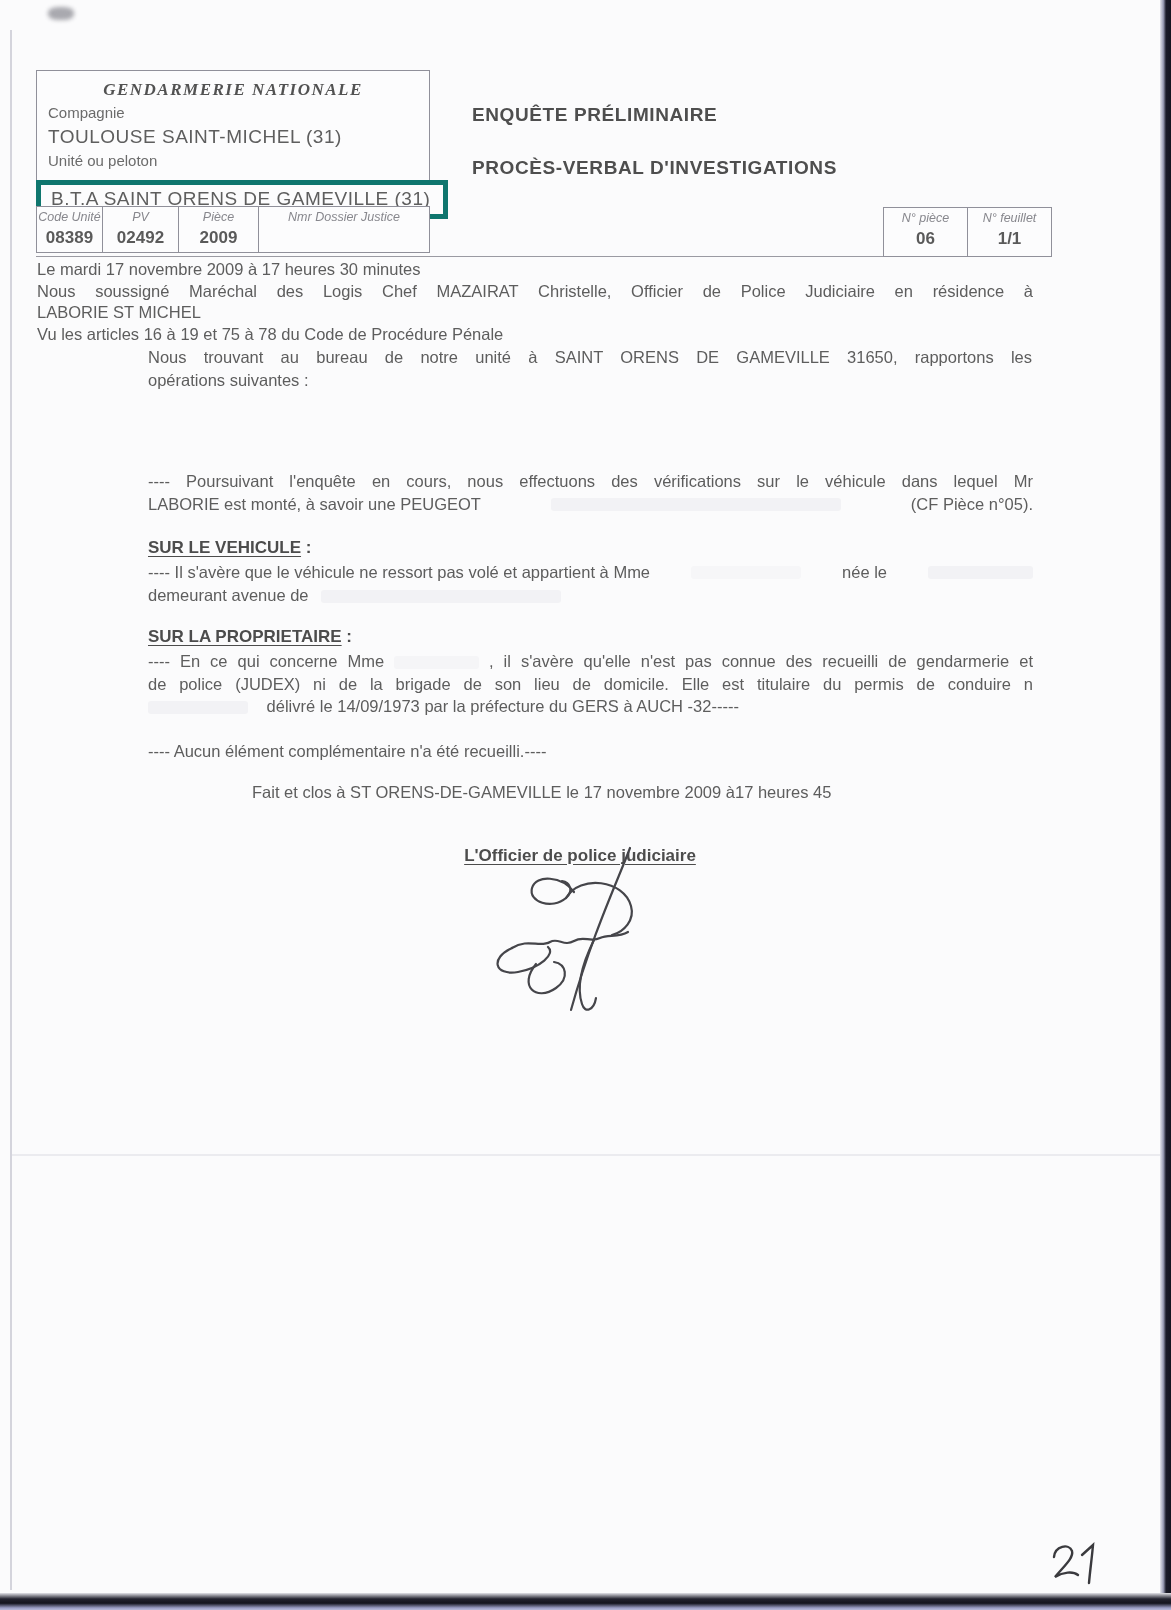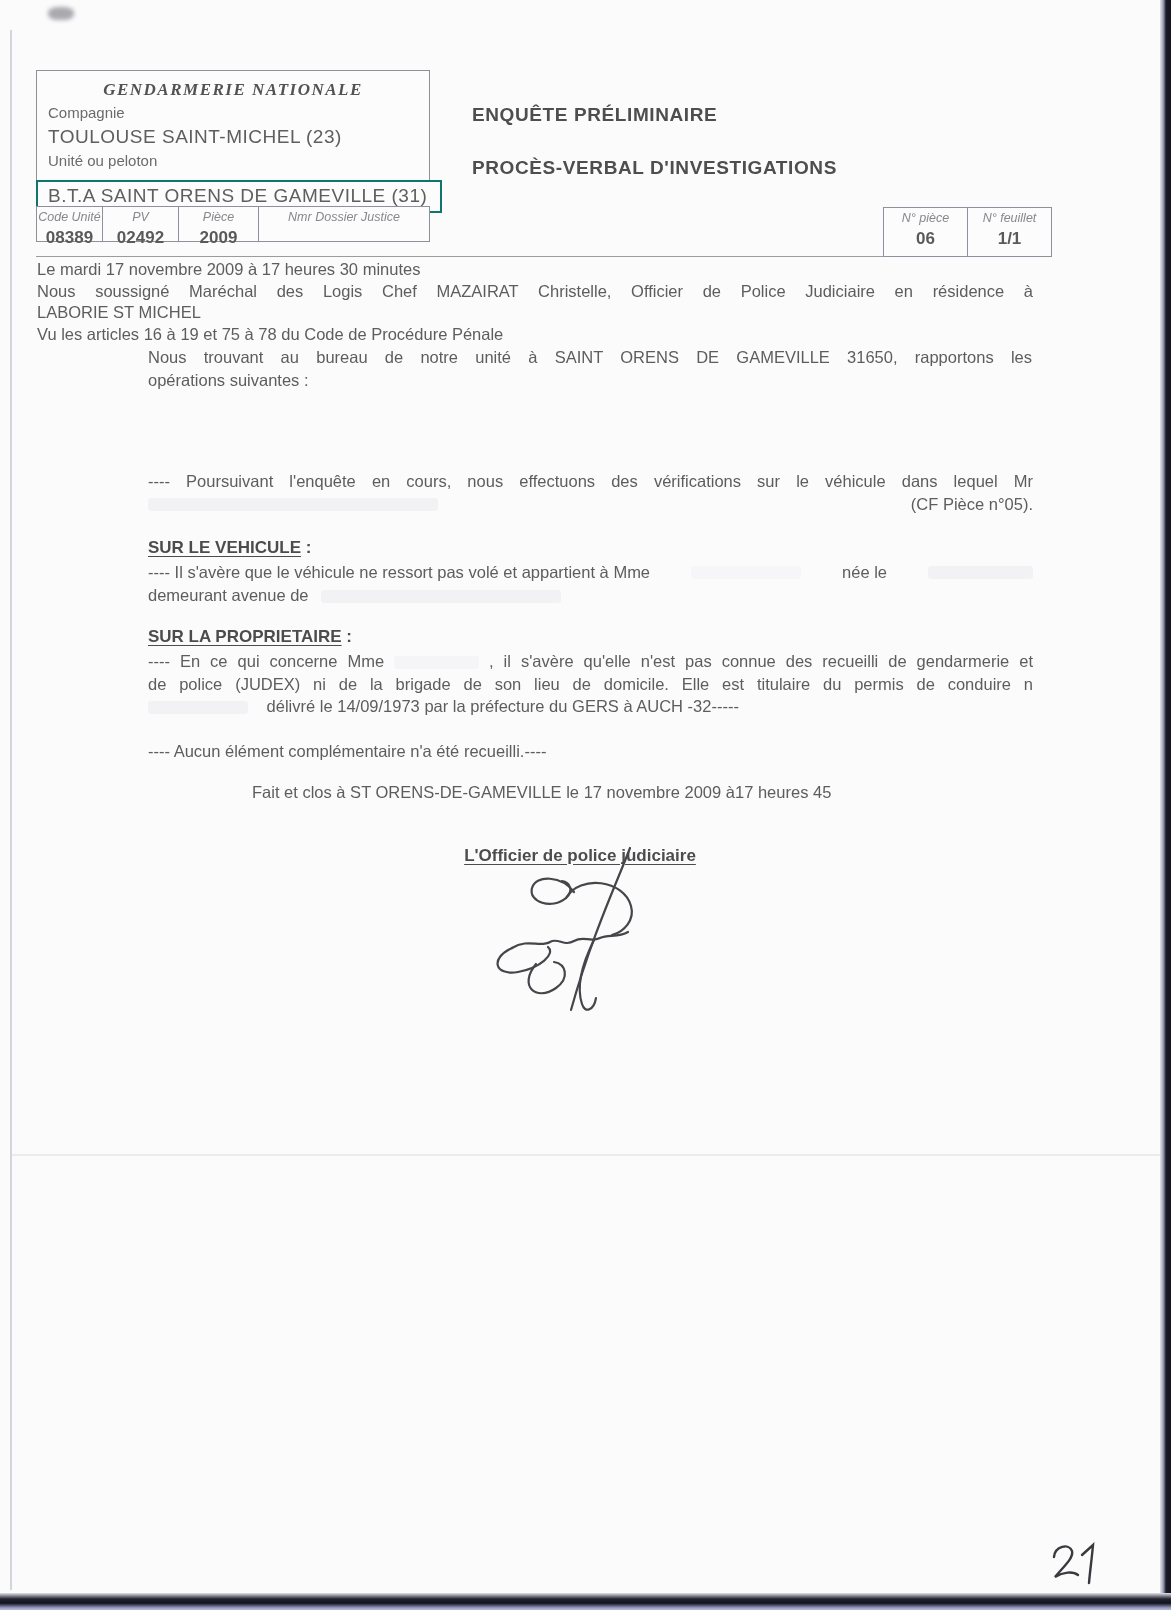--- a/index.html
+++ b/index.html
@@ -21,26 +21,26 @@
 
   
   .hdr-box{position:absolute;left:36px;top:70px;width:392px;height:110px;
     border:1px solid #90909a;border-bottom:none;background:#fcfcfd;}
   .org-title{margin-top:9px;text-align:center;
     font-family:"Liberation Serif", serif;font-style:italic;font-weight:bold;
     font-size:17px;letter-spacing:1.5px;color:#525252;}
   .hdr-small{margin:4px 0 0 11px;font-size:15px;color:#6b6b6b;}
   .hdr-big{margin:5px 0 0 11px;font-size:19px;letter-spacing:.5px;color:#5e5e5e;}
   .hdr-bta{position:absolute;left:36px;top:180px;width:392px;height:26px;
-    border:2px solid #0f766e;background:#fcfcfd;
+    border:5px solid #0f766e;background:#fcfcfd;
     font-size:19px;letter-spacing:.5px;color:#5e5e5e;padding:3px 0 0 10px;box-sizing:content-box;}
 
   
   .ref-bottomline{position:absolute;left:36px;top:256px;width:1016px;height:1px;background:#9a9aa2;}
-  .ref-left{position:absolute;left:36px;top:206px;width:394px;height:36px;display:flex;
+  .ref-left{position:absolute;left:36px;top:206px;width:394px;height:47px;display:flex;
     border:1px solid #90909a;box-sizing:border-box;background:#fcfcfd;}
   .ref-cell{border-right:1px solid #90909a;display:flex;flex-direction:column;align-items:center;box-sizing:border-box;}
   .ref-cell:last-child{border-right:none;}
   .ref-label{font-style:italic;font-size:12.5px;color:#87878d;margin-top:3px;}
   .ref-value{font-size:17px;color:#5a5a5a;margin-top:4px;font-weight:bold;}
   .w1{width:66px;} .w2{width:76px;} .w3{width:80px;} .w4{flex:1;}
   .ref-right{position:absolute;left:883px;top:207px;width:169px;height:50px;display:flex;
     border:1px solid #90909a;box-sizing:border-box;background:#fcfcfd;}
   .ref-right .ref-cell{flex:1;}
 
@@ -69,21 +69,21 @@
 
 <div class="page">
 
   <div class="mark-topleft"></div>
   <div class="edge-left"></div>
   <div class="artifact-line"></div>
 
   <div class="hdr-box">
     <div class="org-title">GENDARMERIE NATIONALE</div>
     <div class="hdr-small">Compagnie</div>
-    <div class="hdr-big">TOULOUSE SAINT-MICHEL (23)</div>
+    <div class="hdr-big">TOULOUSE SAINT-MICHEL (31)</div>
     <div class="hdr-small">Unité ou peloton</div>
   </div>
   <div class="hdr-bta">B.T.A SAINT ORENS DE GAMEVILLE (31)</div>
 
   <div class="doc-title" style="top:104px;">ENQUÊTE PRÉLIMINAIRE</div>
   <div class="doc-title" style="top:157px;">PROCÈS-VERBAL D'INVESTIGATIONS</div>
 
   <div class="ref-bottomline"></div>
   <div class="ref-left">
     <div class="ref-cell w1">
@@ -122,20 +122,21 @@
   </div>
   <div class="blk t lh23" style="left:148px;top:346px;width:884px;">
     <div class="just">Nous trouvant au bureau de notre unité à SAINT ORENS DE GAMEVILLE 31650, rapportons les</div>
     <div>opérations suivantes :</div>
   </div>
 
 
   <div class="blk t lh23" style="left:148px;top:470px;width:885px;">
     <div class="just">---- Poursuivant l'enquête en cours, nous effectuons des vérifications sur le véhicule dans lequel Mr</div>
     <div class="flexline" style="height:23px;">
+      <span>LABORIE est monté, à savoir une PEUGEOT</span>
       <span class="smudge" style="width:290px;"></span>
       <span>(CF Pièce n°05).</span>
     </div>
   </div>
 
   <div class="section-h" style="top:538px;"><span class="ul">SUR LE VEHICULE</span><span> :</span></div>
   <div class="blk t lh23" style="left:148px;top:561px;width:885px;">
     <div class="flexline" style="height:23px;">
       <span>---- Il s'avère que le véhicule ne ressort pas volé et appartient à Mme</span>
       <span class="smudge" style="width:110px;background:#f6f6f8;"></span>

